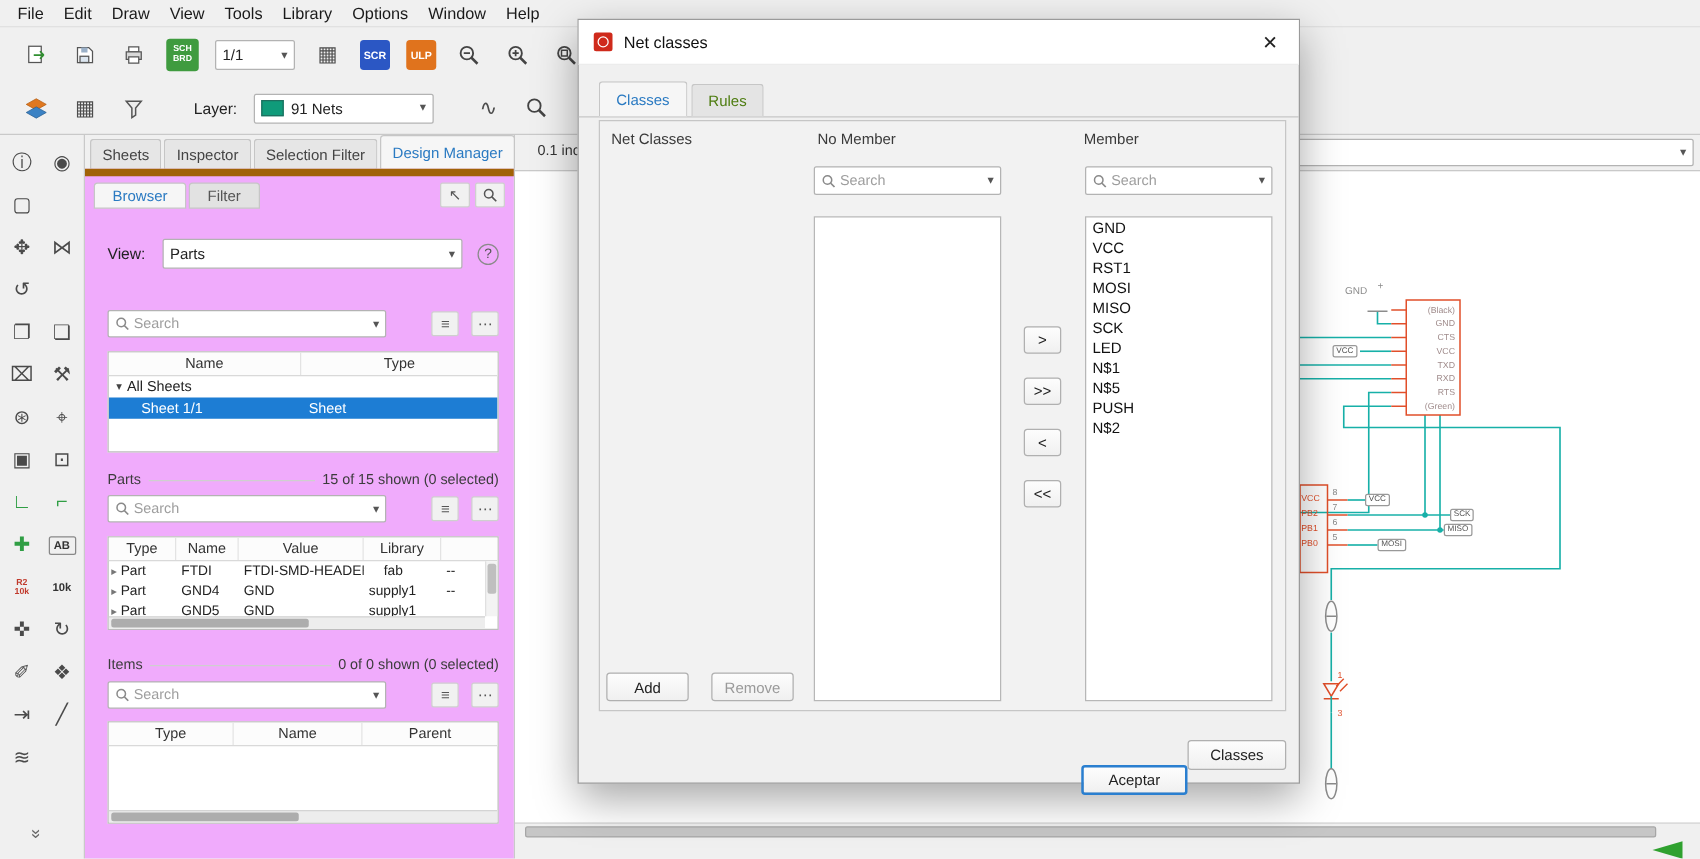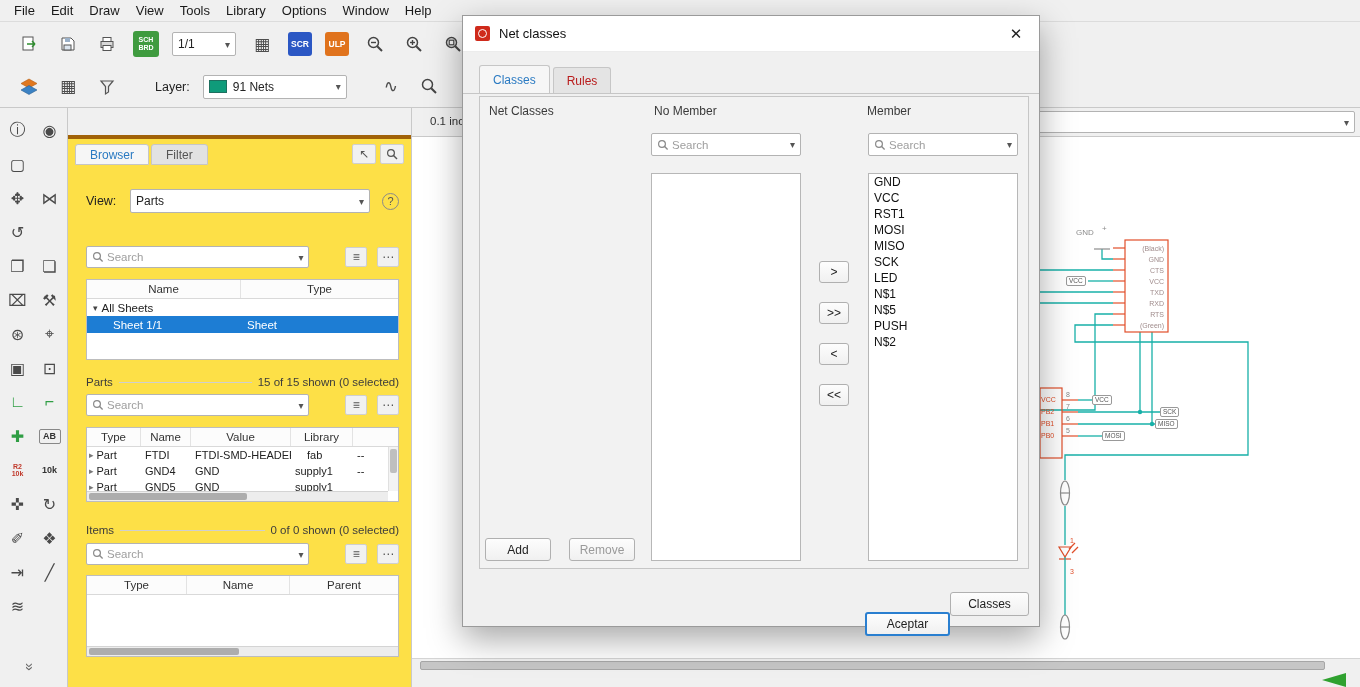--- a/index.html
+++ b/index.html
@@ -38,21 +38,21 @@
   .tool.boldsm{font-size:9px;font-weight:bold;color:#333;}
   .tool.absm{font-size:9px;font-weight:bold;color:#333;border:1px solid #888;border-radius:2px;width:22px;height:15px;margin:auto;}
   .tool.blank{visibility:hidden;}
   .chev{position:absolute;left:26px;bottom:12px;transform:rotate(90deg);color:#666;font-size:14px;}
 
   
   .panel{position:absolute;left:68px;top:108px;width:344px;height:579px;background:#f0f0f0;border-right:1px solid #c9c9c9;}
   .ptabs{position:absolute;left:0;top:0;right:0;height:27px;display:flex;align-items:flex-end;padding-left:4px;gap:2px;}
   .ptab{height:24px;display:flex;align-items:center;padding:0 9px;font-size:12px;background:#e6e6e6;border:1px solid #c6c6c6;border-bottom:none;border-radius:3px 3px 0 0;color:#444;white-space:nowrap;}
   .ptab.active{background:#f6f6f6;color:#2a7ac2;height:27px;}
-  .pbody{position:absolute;left:0;top:27px;right:0;bottom:0;background:#fde047;border-top:4px solid #a16207;}
+  .pbody{position:absolute;left:0;top:27px;right:0;bottom:0;background:#f0abfc;border-top:6px solid #a16207;}
   .subtabs{position:absolute;left:7px;top:5px;display:flex;gap:2px;}
   .subtab{height:21px;padding:0 14px;font-size:12px;display:flex;align-items:center;background:#e2e2e2;border:1px solid #c6c6c6;border-radius:3px 3px 0 0;color:#555;}
   .subtab.active{background:#f6f6f6;color:#2a7ac2;}
   .stool{position:absolute;top:5px;width:24px;height:20px;border:1px solid #cfcfcf;background:#f1f1f1;display:flex;align-items:center;justify-content:center;font-size:12px;color:#555;border-radius:2px;}
   .viewrow{position:absolute;left:18px;top:50px;right:12px;height:24px;display:flex;align-items:center;}
   .viewrow .lbl{width:44px;font-size:12.5px;color:#222;}
   .view-combo{flex:1;margin-right:12px;}
   .help{width:17px;height:17px;border:1px solid #8a8a8a;border-radius:50%;font-size:11px;color:#555;display:flex;align-items:center;justify-content:center;flex:none;}
   .sect{position:absolute;left:18px;right:12px;height:14px;display:flex;align-items:center;font-size:11.5px;color:#3c3c3c;white-space:nowrap;}
   .sect .line{flex:1;height:1px;background:#cfcfcf;margin:0 6px;min-width:8px;}
@@ -106,21 +106,21 @@
   .gtri{position:absolute;right:14px;top:1px;width:0;height:0;border-top:7px solid transparent;border-bottom:7px solid transparent;border-right:24px solid #2fa12f;}
 
   
   .dialog{position:absolute;left:462px;top:15px;width:578px;height:612px;background:#f0f0f0;border:1px solid #9a9a9a;box-shadow:0 12px 32px rgba(0,0,0,.35);z-index:20;}
   .dtitle{position:absolute;left:0;top:0;right:0;height:36px;background:#fff;display:flex;align-items:center;padding:0 12px;border-bottom:1px solid #ececec;}
   .dicon{width:15px;height:15px;background:#cf2a1b;border-radius:2px;margin-right:9px;position:relative;flex:none;}
   .dicon::after{content:"";position:absolute;left:3px;top:3px;width:7px;height:7px;border:1.5px solid #fff;border-radius:50%;}
   .dtitle .txt{font-size:13px;color:#111;}
   .dclose{margin-left:auto;font-size:15px;color:#222;width:22px;text-align:center;}
   .dtabs{position:absolute;left:0;top:49px;right:0;height:29px;display:flex;align-items:flex-end;padding-left:16px;gap:3px;border-bottom:1px solid #c6c6c6;}
-  .dtab{height:26px;padding:0 13px;display:flex;align-items:center;font-size:12px;background:#e4e4e4;border:1px solid #c6c6c6;border-bottom:none;border-radius:3px 3px 0 0;color:#b91c1c;}
+  .dtab{height:26px;padding:0 13px;display:flex;align-items:center;font-size:12px;background:#e4e4e4;border:1px solid #c6c6c6;border-bottom:none;border-radius:3px 3px 0 0;color:#4d7c0f;}
   .dtab.active{background:#f6f6f6;color:#2a7ac2;height:28px;}
   .dgroup{position:absolute;left:16px;top:80px;width:550px;height:473px;border:1px solid #c6c6c6;background:#f2f2f2;}
   .dcolh{position:absolute;top:88px;font-size:12px;color:#3a3a3a;}
   .dlist{position:absolute;background:#fff;border:1px solid #b7b7b7;overflow:hidden;}
   .drow{height:17px;font-size:12px;display:flex;align-items:center;padding-left:4px;color:#222;}
   .drow.sel{background:#1d7dd4;color:#fff;}
   .mrow{height:16px;font-size:12px;display:flex;align-items:center;padding:0 0 0 5px;color:#111;}
   .dsearch{position:absolute;width:150px;height:23px;}
   .xfer{position:absolute;left:356px;width:30px;height:22px;font-size:11px;}
   .btn{border:1px solid #b0b0b0;background:linear-gradient(#fdfdfd,#f0f0f0);border-radius:3px;font-size:12px;color:#222;display:flex;align-items:center;justify-content:center;}
@@ -273,20 +273,27 @@
         <span class="tool">❖</span>
         <span class="tool">⇥</span>
         <span class="tool">╱</span>
         <span class="tool">≋</span>
         <span class="tool blank"></span>
       </div>
     <span class="chev">»</span>
   </div>
 
   <div class="panel">
+    <div class="ptabs">
+
+    <span class="ptab">Sheets</span>
+        <span class="ptab">Inspector</span>
+        <span class="ptab">Selection Filter</span>
+        <span class="ptab active">Design Manager</span>
+      </div>
     <div class="pbody">
 
       <div class="subtabs">
 
       <span class="subtab active">Browser</span>
           <span class="subtab">Filter</span>
         </div>
       <span class="stool" style="left:284px">
           <span>↖</span>
         </span>

